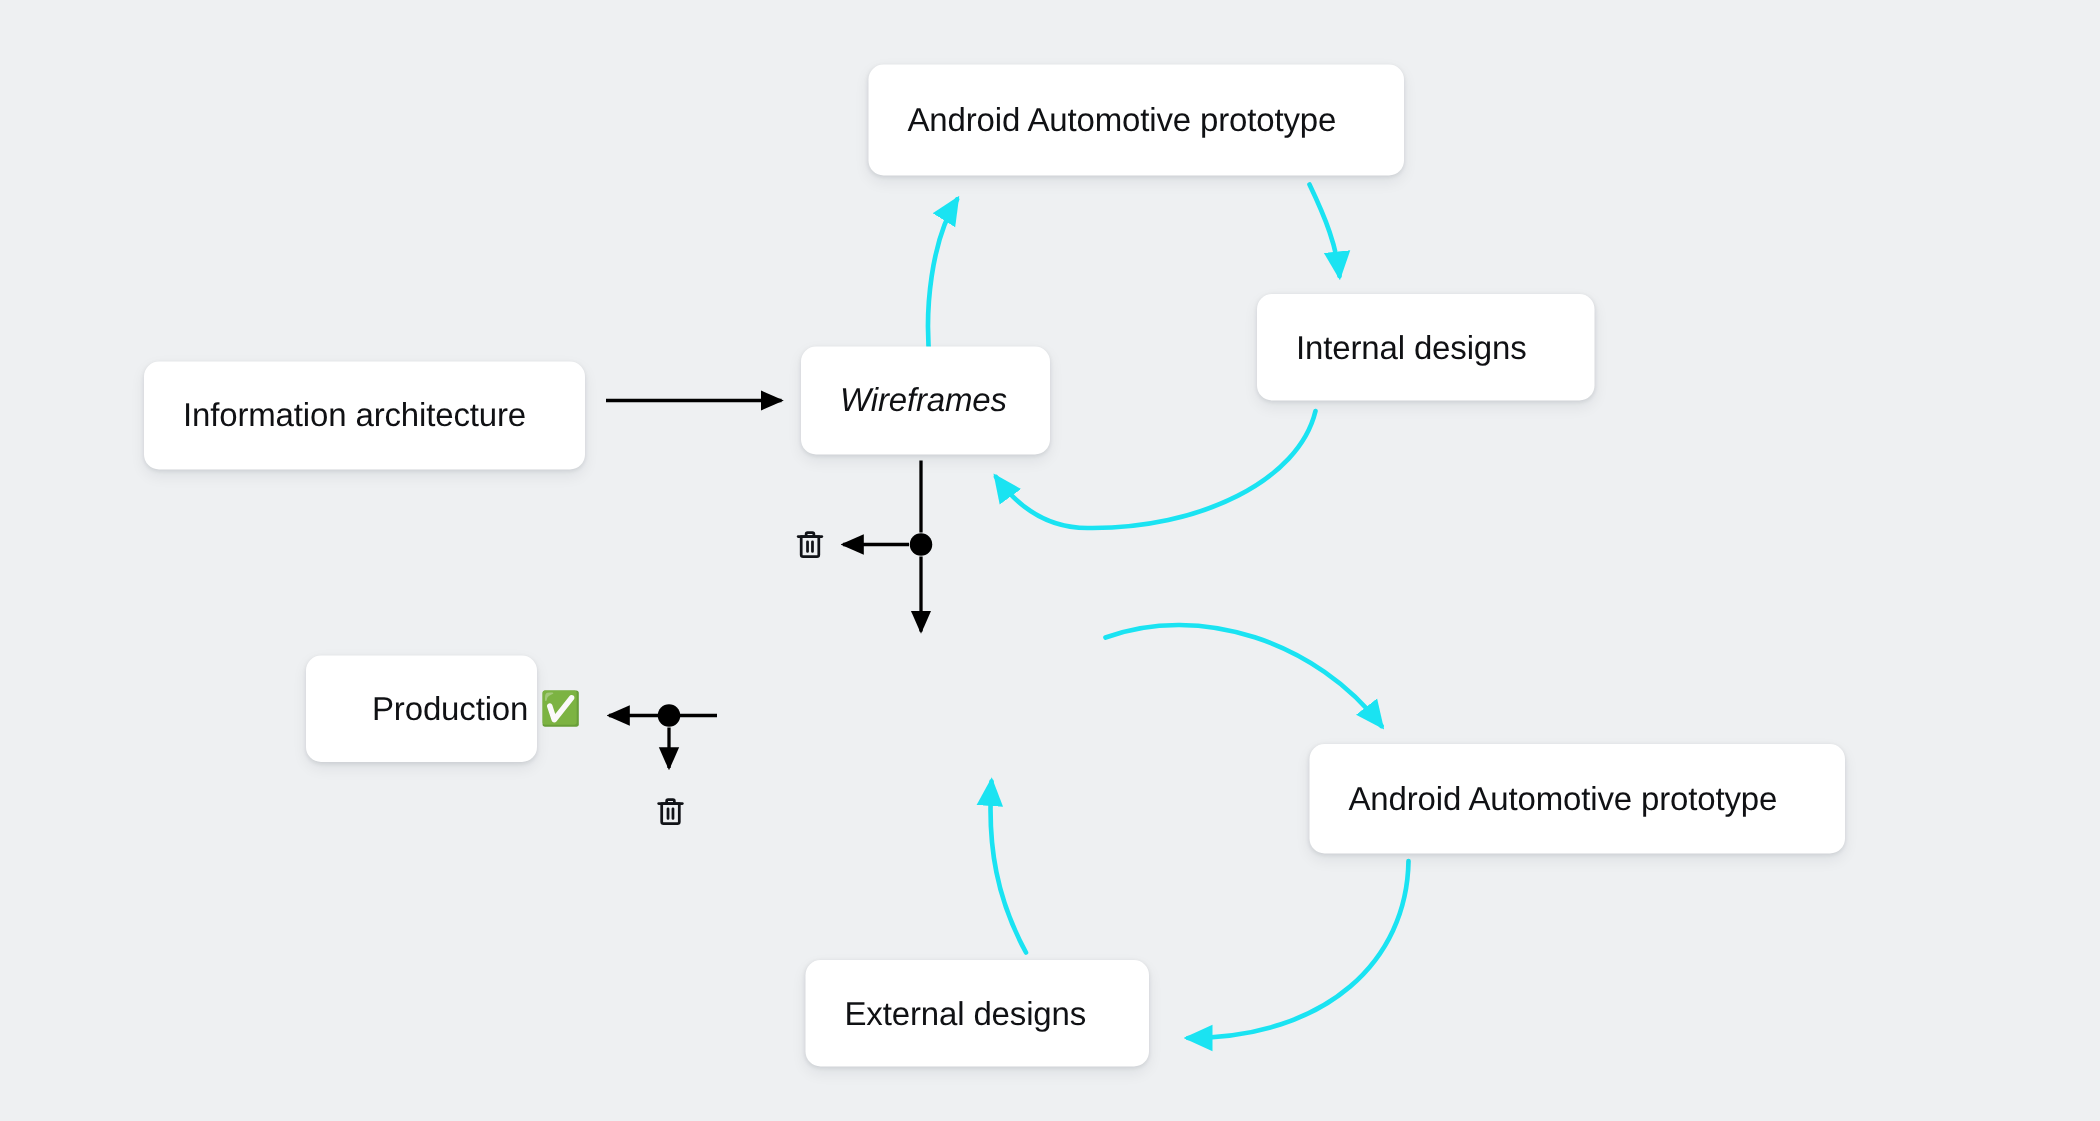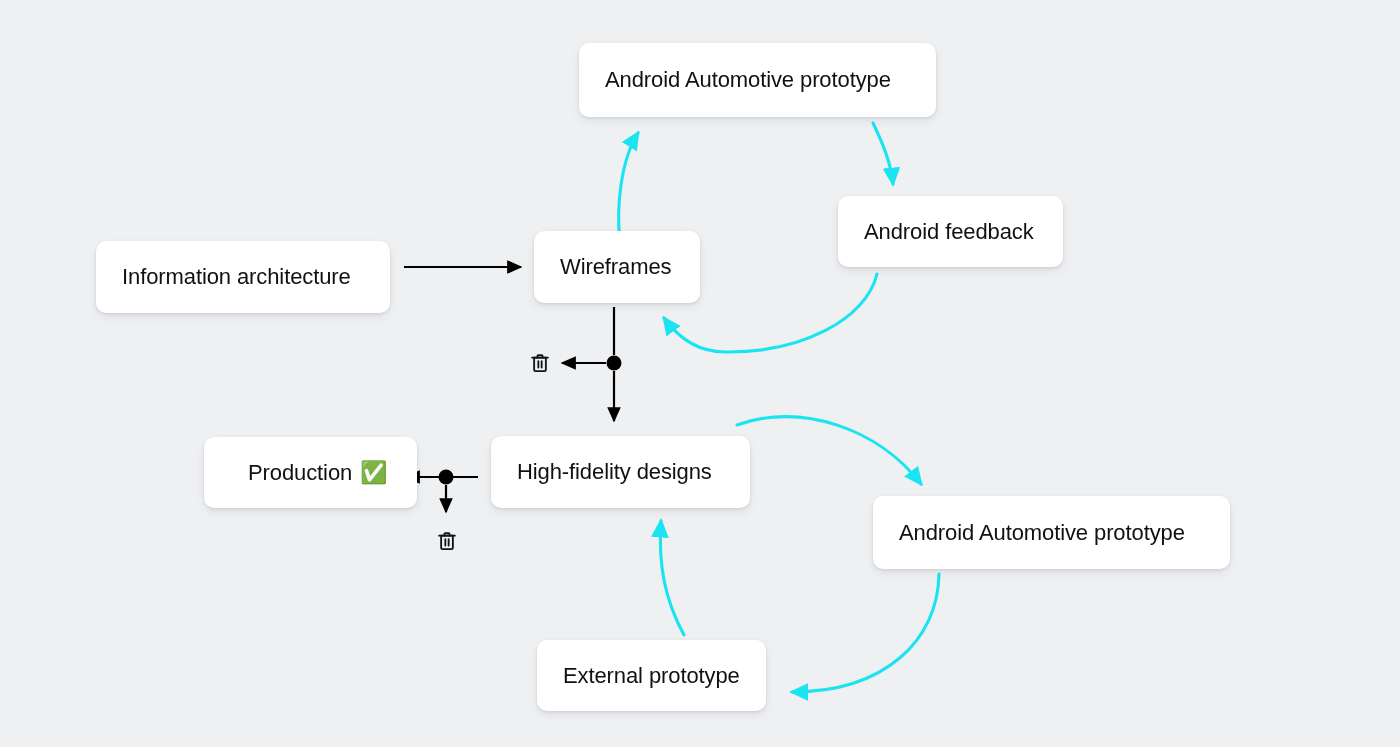--- a/index.html
+++ b/index.html
@@ -92,46 +92,43 @@
     <path d="M 939 574 C 938 640 885 692 792 692" fill="none" stroke="#1ae3f2" stroke-width="3.1" stroke-linecap="round" marker-end="url(#arrow-cyan)"></path>
 
     <path d="M 684 635 C 665 600 658 565 661 521" fill="none" stroke="#1ae3f2" stroke-width="3.1" stroke-linecap="round" marker-end="url(#arrow-cyan)"></path>
   </svg>
 
   <div class="node" style="left:579px; top:43px; width:357px; height:74px;">
     <span class="label">Android Automotive prototype</span>
   </div>
 
   <div class="node" style="left:838px; top:196px; width:225px; height:71px;">
-    <span class="label">Android feedback</span>
+    <span class="label">Internal designs</span>
   </div>
 
   <div class="node" style="left:96px; top:241px; width:294px; height:72px;">
     <span class="label">Information architecture</span>
   </div>
 
-  <div class="node" style="left:534px; top:231px; width:166px; height:72px;">
+  <div class="node" style="left:534px; top:231px; width:166px; height:72px;font-style:italic;">
     <span class="label">Wireframes</span>
   </div>
 
-  <div class="node" style="left:204px; top:437px; width:213px; height:71px;padding-left:44px;">
+  <div class="node" style="left:204px; top:437px; width:154px; height:71px;padding-left:44px;">
     <span class="label">Production</span>
     <span class="emoji">✅</span>
   </div>
 
-  <div class="node" style="left:491px; top:436px; width:259px; height:72px;">
-    <span class="label">High-fidelity designs</span>
-  </div>
 
   <div class="node" style="left:873px; top:496px; width:357px; height:73px;">
     <span class="label">Android Automotive prototype</span>
   </div>
 
   <div class="node" style="left:537px; top:640px; width:229px; height:71px;">
-    <span class="label">External prototype</span>
+    <span class="label">External designs</span>
   </div>
 
   <div class="trash" style="left:529px; top:351px;">
     <svg viewBox="0 0 24 24" width="22" height="24" aria-hidden="true">
       <path d="M3.4 6.2h17.2" stroke="currentColor" stroke-width="2" stroke-linecap="round" fill="none"></path>
       <path d="M9.2 6.2V4.4a1 1 0 0 1 1-1h3.6a1 1 0 0 1 1 1v1.8" stroke="currentColor" stroke-width="2" fill="none" stroke-linecap="round"></path>
       <path d="M5.6 6.2h12.8v13.2a1.4 1.4 0 0 1-1.4 1.4H7a1.4 1.4 0 0 1-1.4-1.4z" stroke="currentColor" stroke-width="2" fill="none" stroke-linejoin="round"></path>
       <path d="M10.2 10v7M13.8 10v7" stroke="currentColor" stroke-width="2" stroke-linecap="round"></path>
     </svg>
   </div>

